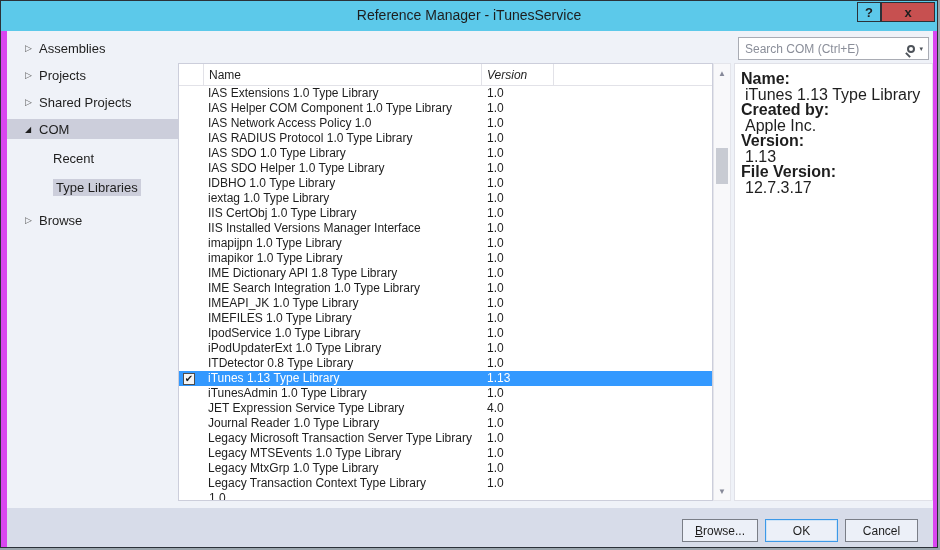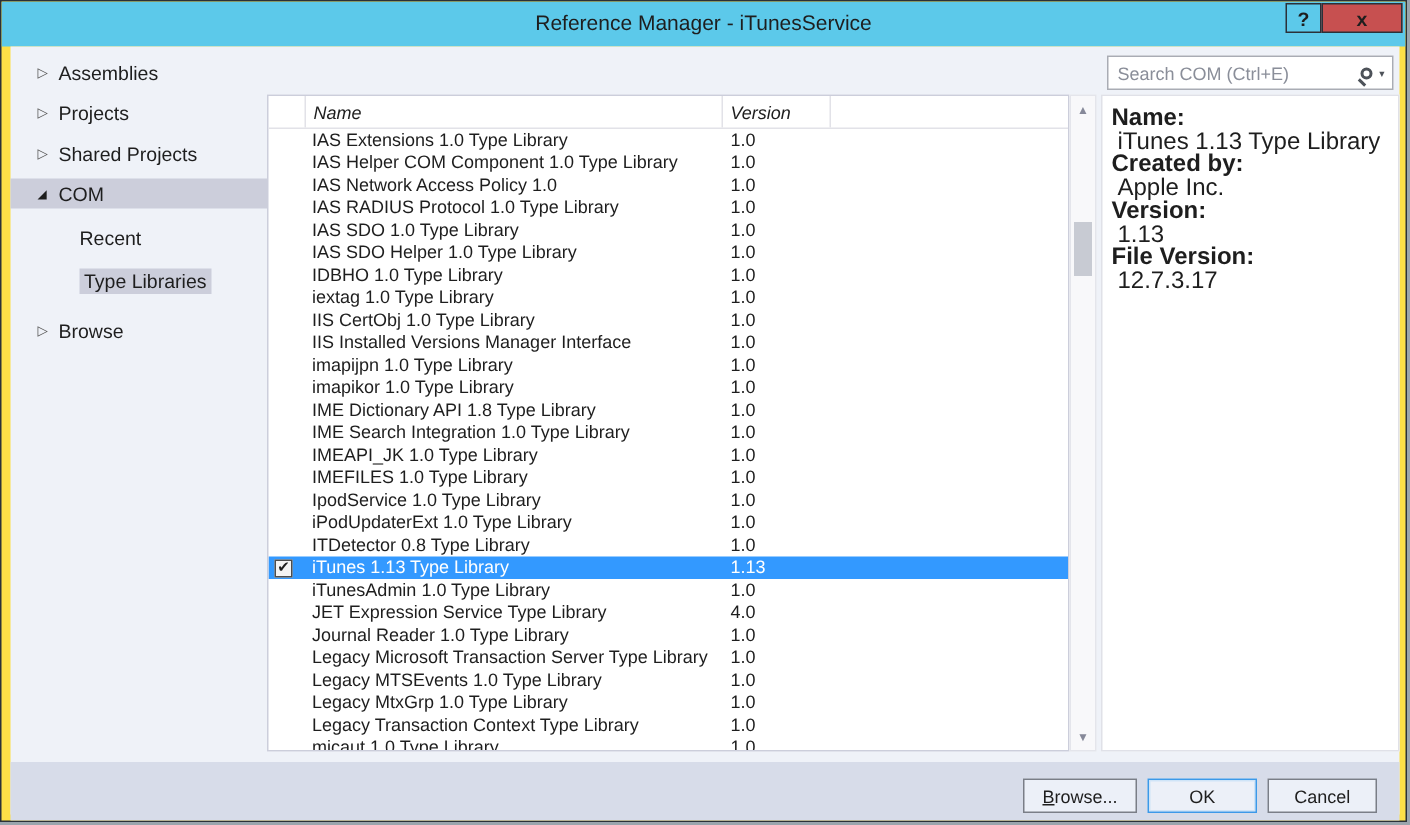--- a/index.html
+++ b/index.html
@@ -1,17 +1,17 @@
 <!DOCTYPE html>
 <html><head>
 <meta charset="utf-8">
 <style>
   html,body{margin:0;padding:0;background:#9aa5ad;font-family:"Liberation Sans",sans-serif;}
   *{box-sizing:border-box;}
-  .window{position:relative;width:938px;height:548px;margin:0;border:1px solid #2b3138;background:#fde047;overflow:hidden;}
+  .window{position:relative;width:938px;height:548px;margin:0;border:1px solid #2b3138;background:#d946ef;overflow:hidden;}
   
   .titlebar{position:absolute;left:0;top:0;width:100%;height:30px;background:#5cc9ea;}
   .title{position:absolute;left:0;right:0;top:6px;text-align:center;font-size:14px;color:#1e1e1e;}
   .tb-btn{position:absolute;top:1px;height:20px;border:1px solid #2b3138;display:flex;align-items:center;justify-content:center;font-size:13px;font-weight:bold;color:#1e1e1e;cursor:default;}
   .help-btn{right:56px;width:24px;background:#5cc9ea;}
   .close-btn{right:2px;width:54px;background:#c75050;}
   
   .content{position:absolute;left:6px;top:30px;width:926px;height:512px;background:#eff2f8;}
   
   .sidebar{position:absolute;left:0;top:0;width:171px;height:476px;font-size:13px;color:#1e1e1e;}
@@ -21,21 +21,21 @@
   .side-item.row-sel{background:#cccedb;}
   .side-item.child{margin-top:9px;}
   .side-item.child .glyph{margin-left:32px;}
   .side-item.browse-gap{margin-top:13px;}
   .side-label.sel{background:#cccedb;padding:1px 3px;}
   
   .listpane{position:absolute;left:171px;top:32px;width:535px;height:438px;background:#fff;border:1px solid #cccedb;overflow:hidden;}
   .list-header{display:flex;height:22px;border-bottom:1px solid #e2e2e8;font-size:12px;color:#1e1e1e;}
   .hcell{border-right:1px solid #e2e2e8;display:flex;align-items:center;padding-left:5px;}
   .hcell:nth-child(1){flex:0 0 25px;padding-left:0;}
-  .hcell:nth-child(2){flex:0 0 278px;font-style:italic;}
+  .hcell:nth-child(2){flex:0 0 278px;}
   .hcell:nth-child(3){flex:0 0 72px;font-style:italic;}
   .hcell:nth-child(4){flex:1 1 auto;border-right:none;}
   .rows{font-size:12px;color:#1e1e1e;}
   .row{display:flex;height:15px;line-height:15px;align-items:center;cursor:default;}
   .row .cb-cell{flex:0 0 25px;display:flex;align-items:center;justify-content:flex-start;padding-left:4px;}
   .row .name-cell{flex:0 0 278px;padding-left:4px;white-space:nowrap;overflow:hidden;}
   .row .ver-cell{flex:1 1 auto;padding-left:5px;}
   .row.selected{background:#3399ff;color:#fff;}
   .checkbox{width:12px;height:12px;background:#f4f4f4;border:1px solid #4d4d4d;display:flex;align-items:center;justify-content:center;font-size:10px;color:#1e1e1e;line-height:10px;}
   
@@ -248,21 +248,20 @@
             <div class="name-cell">Legacy MtxGrp 1.0 Type Library</div>
             <div class="ver-cell">1.0</div>
           </div>
           <div class="row">
             <div class="cb-cell"></div>
             <div class="name-cell">Legacy Transaction Context Type Library</div>
             <div class="ver-cell">1.0</div>
           </div>
           <div class="row">
             <div class="cb-cell"></div>
-            <div class="name-cell">micaut 1.0 Type Library</div>
             <div class="ver-cell">1.0</div>
           </div>
         </div>
     </div>
 
     <div class="vscroll">
       <div class="scroll-arrow scroll-up">▲</div>
       <div class="scroll-thumb"></div>
       <div class="scroll-arrow scroll-down">▼</div>
     </div>

